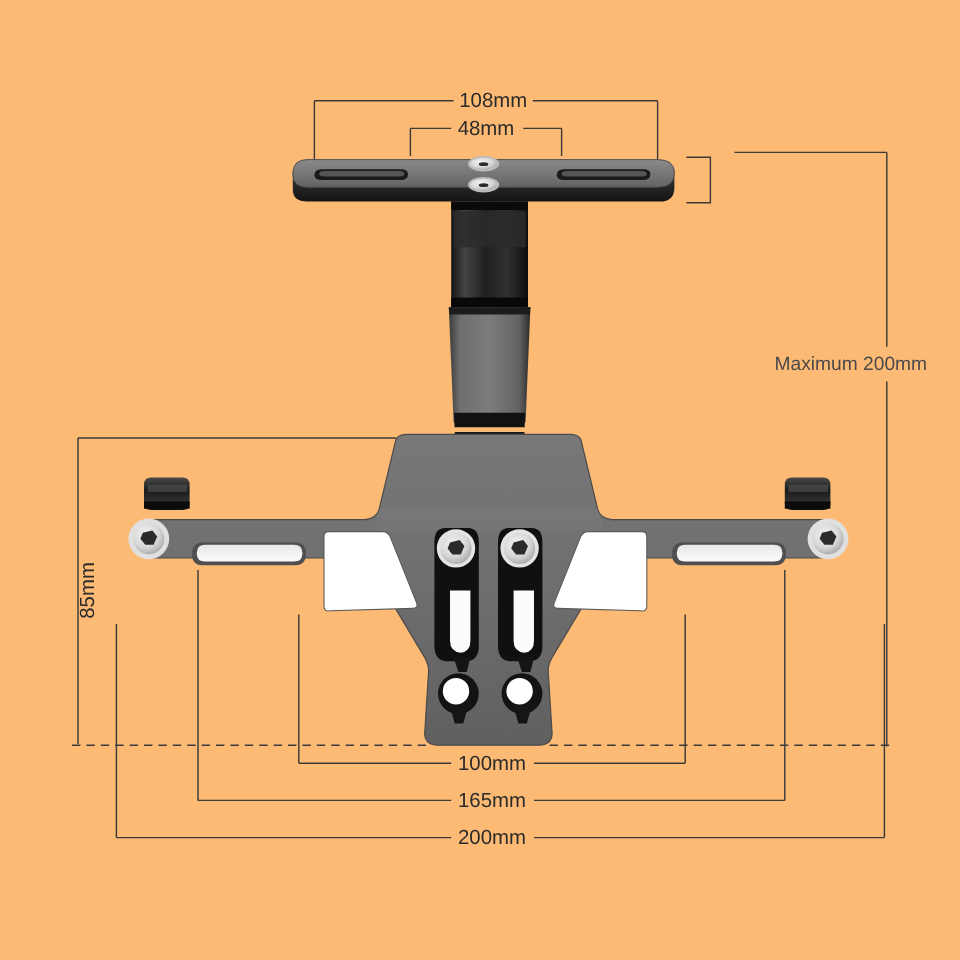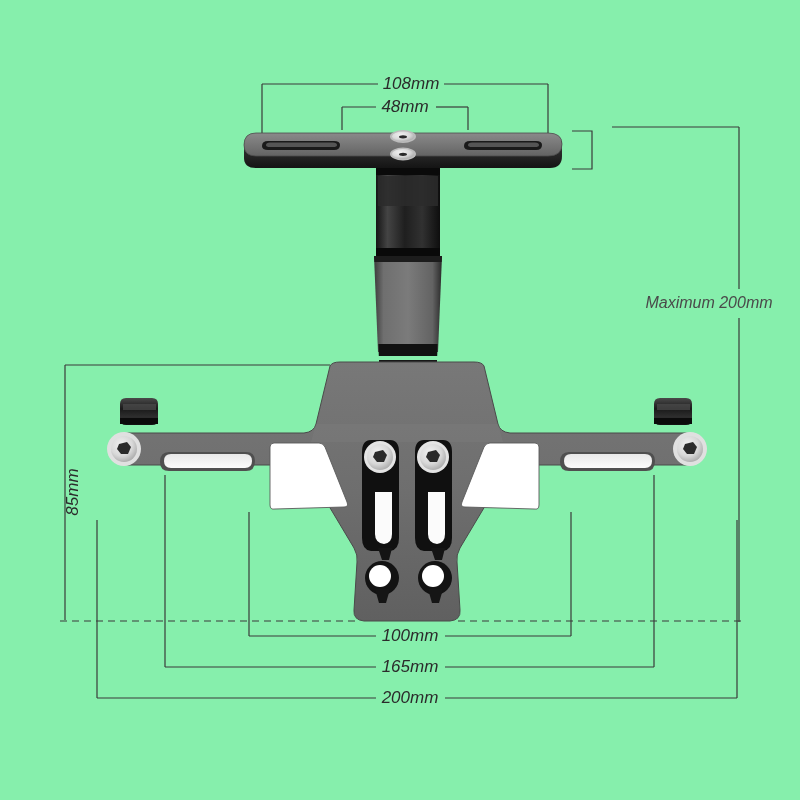--- a/index.html
+++ b/index.html
@@ -8,23 +8,22 @@
     padding: 0;
     background: #ffffff;
   }
   body {
     font-family: "Liberation Sans", sans-serif;
   }
   #stage {
     position: relative;
     width: 800px;
     height: 800px;
-    background: #86efac;
+    background: #fdba74;
     overflow: hidden;
-    font-style: italic;
   }
   #diagram-svg {
     position: absolute;
     left: 0;
     top: 0;
     width: 800px;
     height: 800px;
     display: block;
   }
   .dim-label {

